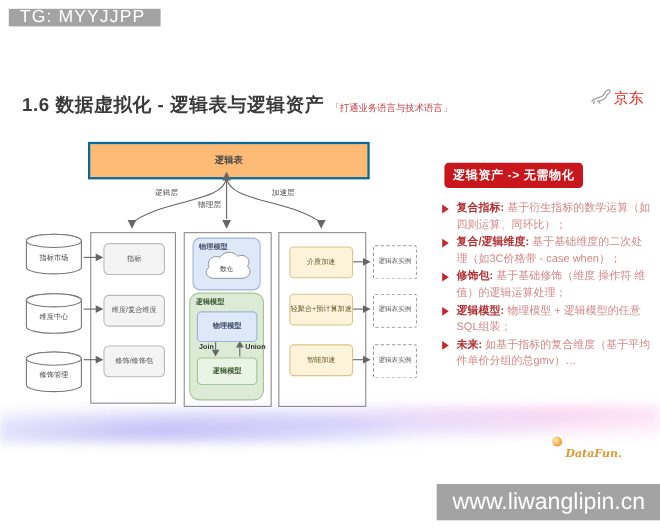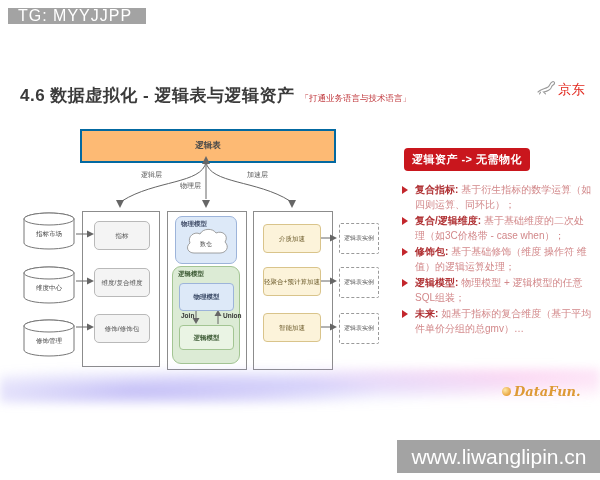--- a/index.html
+++ b/index.html
@@ -57,31 +57,31 @@
   
   .wave{left:0;top:368px;width:600px;height:36px;filter:blur(4px);
     background:
       radial-gradient(60% 95% at 22% 65%, rgba(120,108,235,.42), rgba(120,108,235,0) 70%),
       radial-gradient(55% 85% at 52% 45%, rgba(150,140,245,.30), rgba(150,140,245,0) 70%),
       radial-gradient(55% 95% at 86% 25%, rgba(248,168,228,.45), rgba(248,168,228,0) 72%);}
   .datafun{left:502px;top:384px;display:flex;align-items:center;gap:3px;}
   .datafun-icon{width:9px;height:9px;border-radius:50%;
     background:radial-gradient(circle at 35% 35%, #ffe9a8, #e8a33d 70%);}
   .datafun-text{font-family:"DejaVu Serif",serif;font-style:italic;font-weight:bold;
-                font-size:13px;color:#dd9a35;}
+                font-size:10px;color:#dd9a35;margin-top:23px;}
 </style>
 </head>
 <body>
 
 <div class="stage">
 
   <div class="abs wm wm-top">TG: MYYJJPP</div>
 
   <div class="abs title-row">
-    <span class="title">4.6 数据虚拟化 - 逻辑表与逻辑资产</span><span class="subtitle">「打通业务语言与技术语言」</span>
+    <span class="title">1.6 数据虚拟化 - 逻辑表与逻辑资产</span><span class="subtitle">「打通业务语言与技术语言」</span>
   </div>
   <div class="abs jd">
     <span>
       <svg width="20" height="15" viewBox="0 0 20 15">
         <path d="M2,12 C5,9 9,9 12,7 C14,5.5 14,3 16,2 C17.5,1.2 19,2 18.5,3.5 C18,5 16,5.2 15.5,7 C15,9.5 11,11.6 7.5,12 L9.5,13.8 M4.5,12.2 L3.5,14" stroke="#9a9a9a" stroke-width="1.1" fill="none" stroke-linecap="round"></path>
       </svg>
     </span>
     <span class="jd-text">京东</span>
   </div>
 

